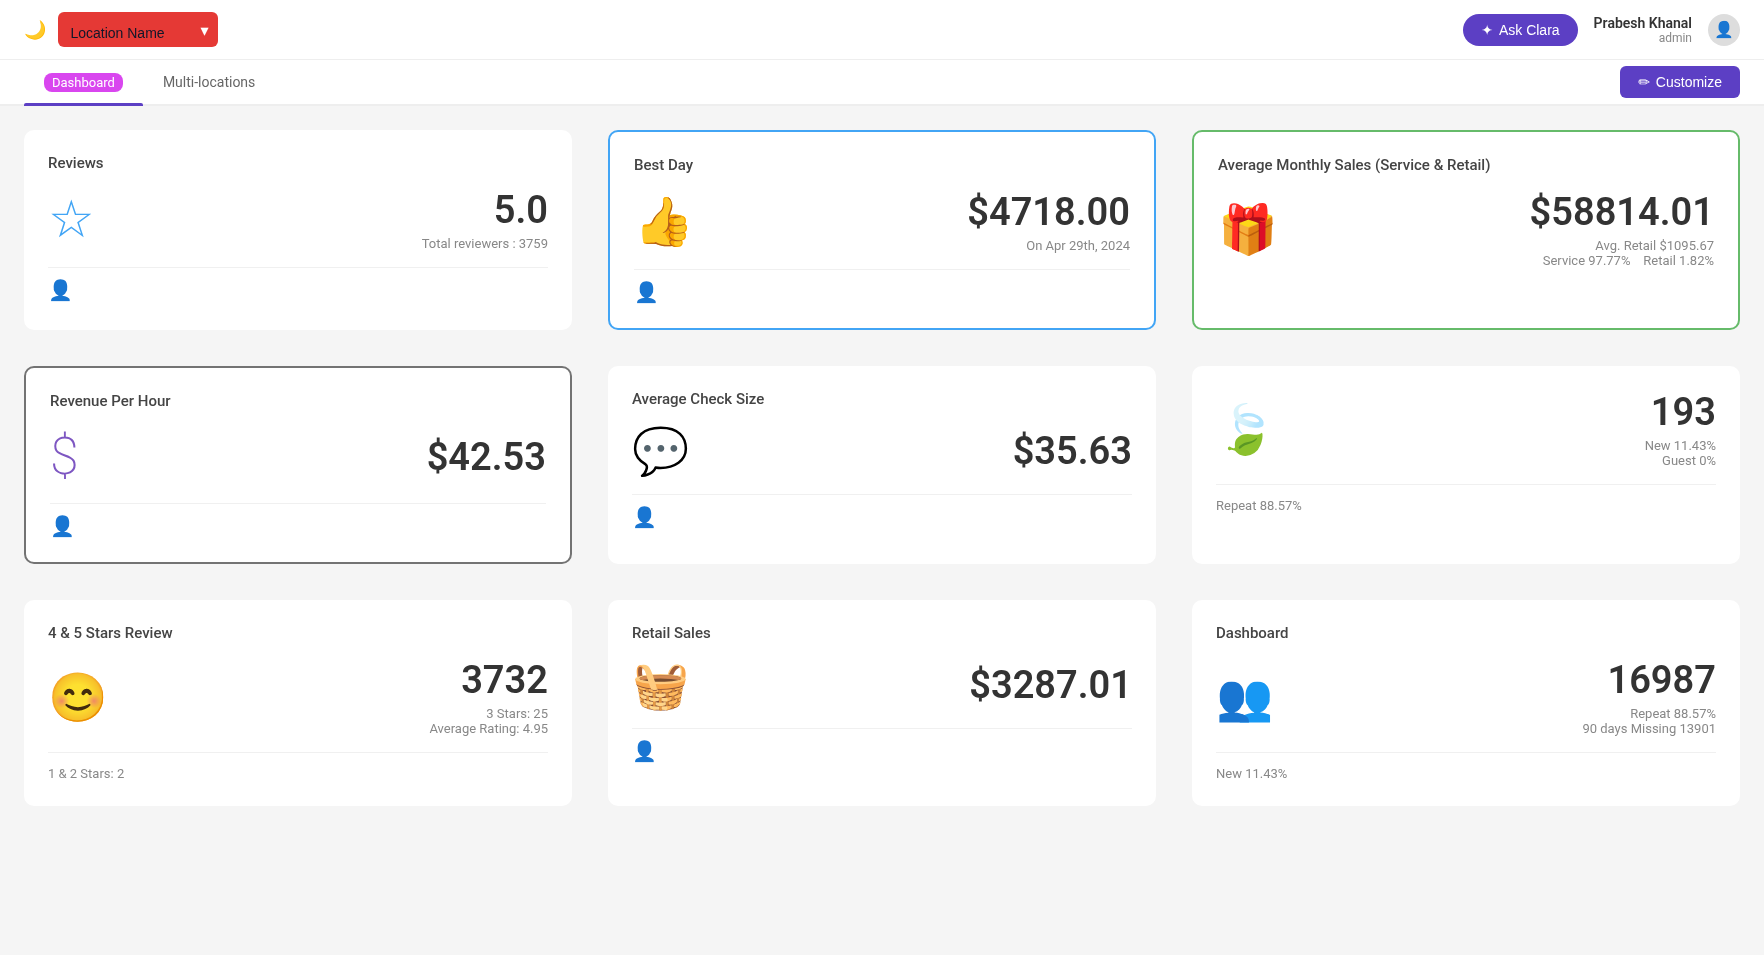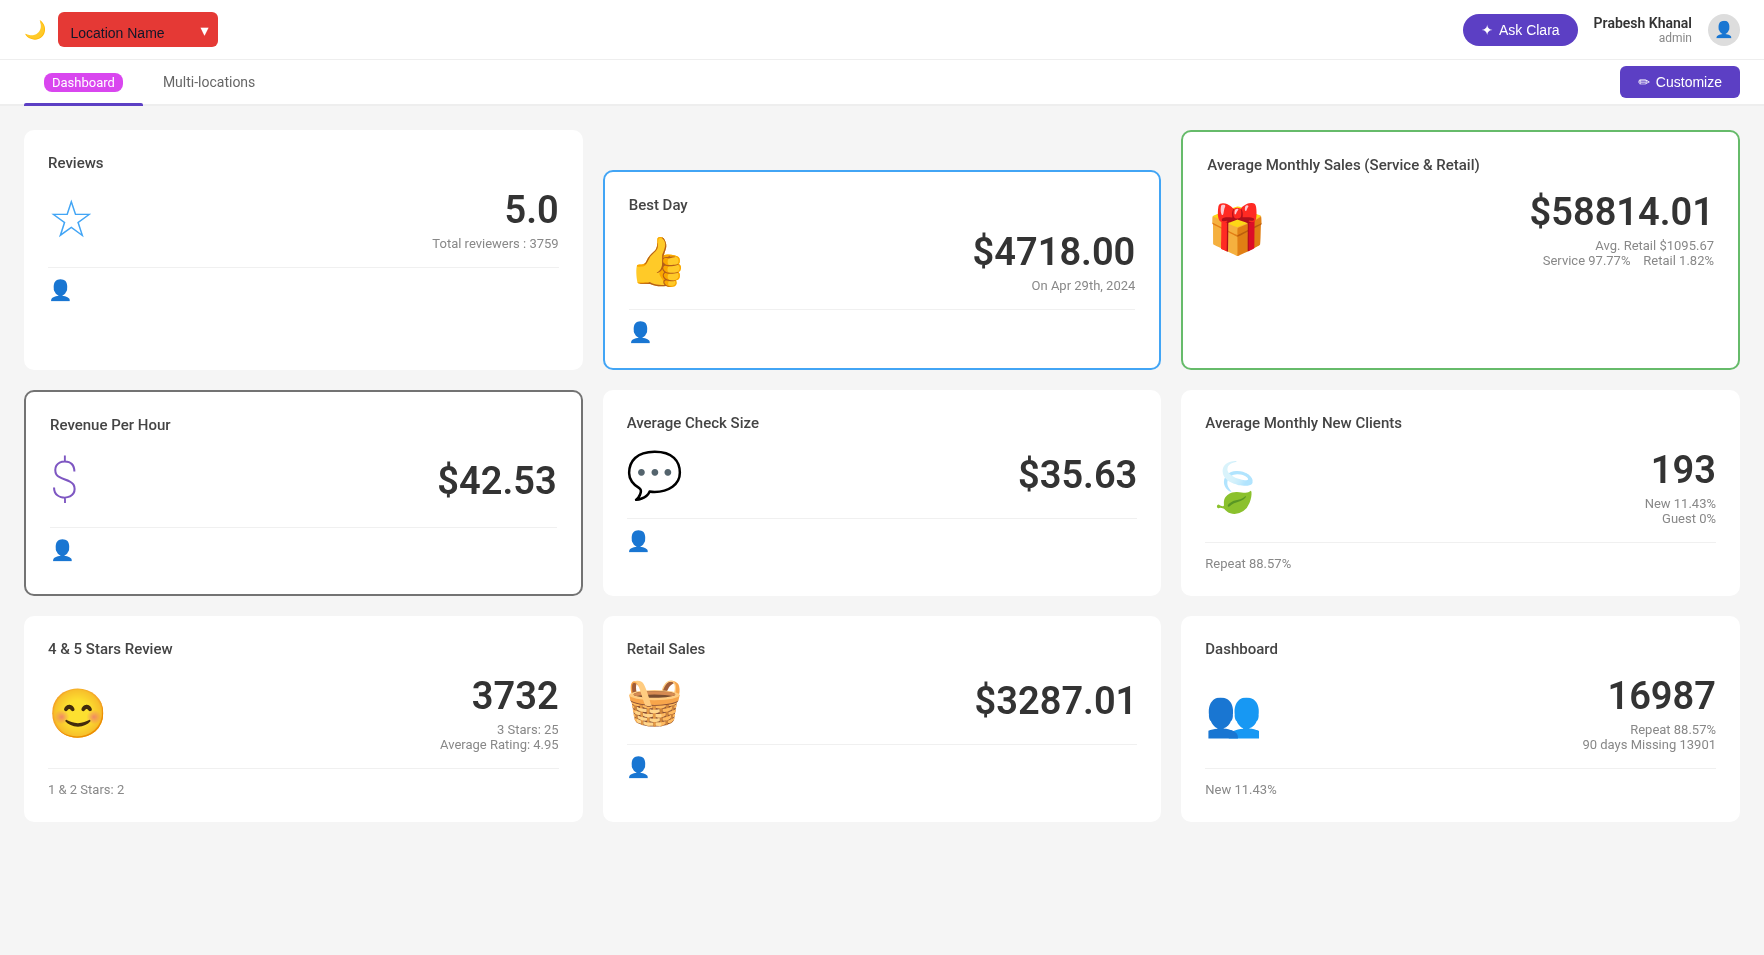--- a/index.html
+++ b/index.html
@@ -95,39 +95,39 @@
       padding: 8px 18px;
       font-size: 14px;
       cursor: pointer;
       display: flex;
       align-items: center;
       gap: 6px;
     }
 
     
     .main { padding: 24px; }
-    .grid { display: grid; grid-template-columns: repeat(3, 1fr); gap: 20px; }
+    .grid { display: grid; grid-template-columns: repeat(3, 1fr); gap: 36px; }
 
     
     .card {
       background: #fff;
       border-radius: 10px;
       padding: 24px;
       position: relative;
       min-height: 180px;
     }
     .card-title { font-size: 15px; color: #444; margin-bottom: 16px; font-weight: 500; }
     .card-body { display: flex; align-items: center; justify-content: space-between; }
     .card-value-group { text-align: right; }
     .card-main-value { font-size: 38px; font-weight: 600; color: #333; }
     .card-sub { font-size: 13px; color: #888; margin-top: 4px; }
     .card-sub2 { font-size: 13px; color: #888; }
 
     
-    .card-blue { border: 2px solid #42a5f5; margin-top: 40px; }
+    .card-blue { border: 2px solid #42a5f5; }
     .card-green { border: 2px solid #66bb6a; }
     .card-yellow { border: 2px solid #737373; }
 
     
     .card-footer { margin-top: 16px; border-top: 1px solid #f0f0f0; padding-top: 10px; }
     .person-icon { color: #bbb; font-size: 20px; }
 
     .star-icon { font-size: 52px; color: #42a5f5; }
 
     
@@ -272,21 +272,20 @@
         <div class="card-value-group">
           <div class="card-main-value">$35.63</div>
         </div>
       </div>
       <div class="card-footer">
         <span class="person-icon">👤</span>
       </div>
     </div>
 
     <div class="card">
-      <div class="card-title">Average Monthly New Clients</div>
       <div class="card-body">
         <span class="leaf-icon">🍃</span>
         <div class="card-value-group">
           <div class="card-main-value">193</div>
           <div class="card-sub">New 11.43%</div>
           <div class="card-sub2">Guest 0%</div>
         </div>
       </div>
       <div style="margin-top:16px; padding-top:10px; border-top:1px solid #f0f0f0;">
         <span style="color:#888; font-size:13px;">Repeat 88.57%</span>

